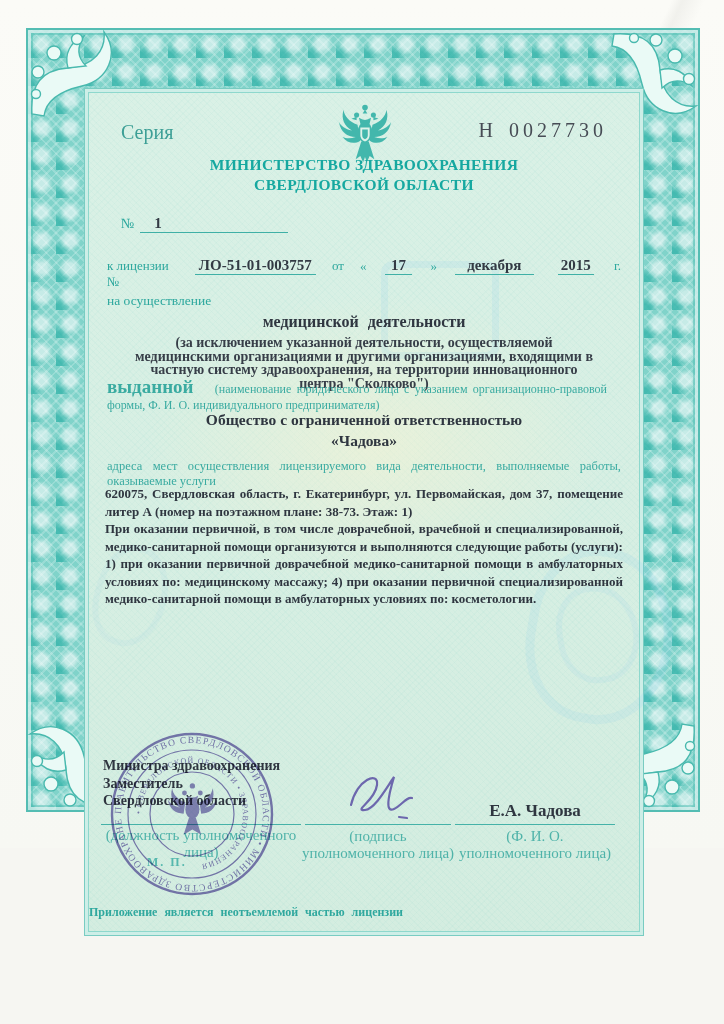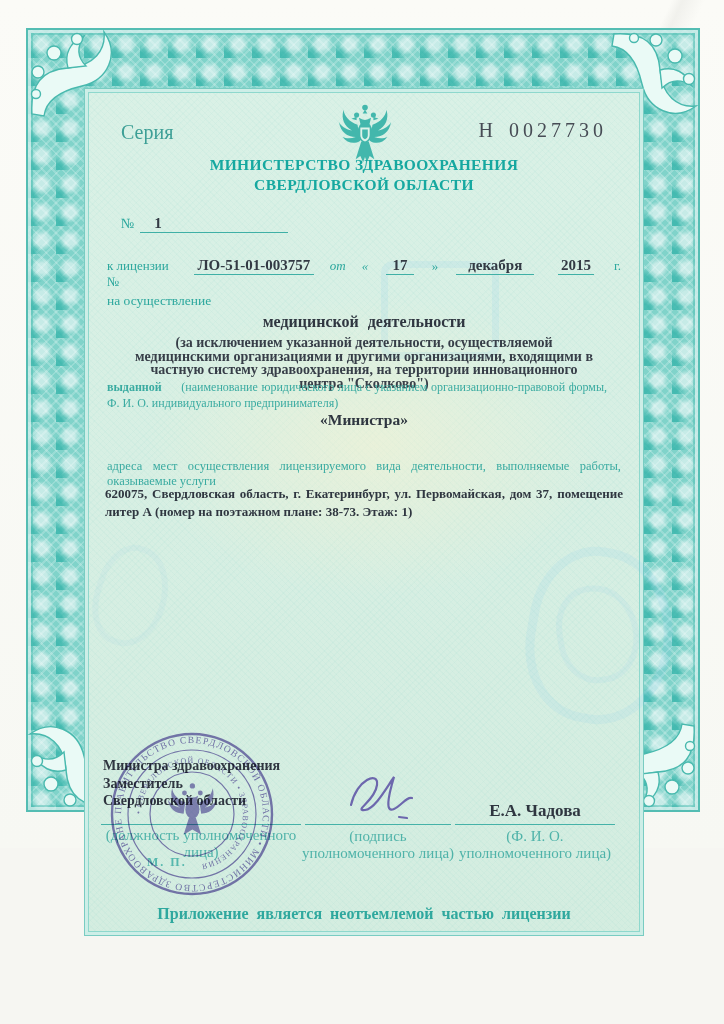--- a/index.html
+++ b/index.html
@@ -65,29 +65,29 @@
   .prilozhenie .no{font-size:14px;color:#2ba79d;margin-left:14px;}
   .prilozhenie .val{width:134px;margin-left:6px;border-bottom:1.5px solid #3fb0a6;
     font-weight:bold;font-size:15px;color:#333a44;padding-left:14px;}
   .lic-row{left:18px;top:164px;width:514px;display:flex;align-items:baseline;font-size:13px;gap:16px;}
   .lic-row .fill{border-bottom:1.5px solid #3fb0a6;text-align:center;font-weight:bold;
     font-size:15px;color:#333a44;}
   .lic-row .w-num{width:148px;margin-left:8px;}
   .lic-row .w-day{width:34px;margin:0 2px;}
   .lic-row .w-month{width:96px;margin:0 2px;}
   .lic-row .w-year{width:44px;margin-left:6px;margin-right:4px;}
-  .lic-row .gap{margin-left:0;font-style:italic;}
+  .lic-row .gap{margin-left:0;}
   .intro{left:18px;top:200px;font-size:13.5px;color:#2ba79d;}
   .act-title{left:0;top:220px;width:100%;text-align:center;font-weight:bold;
     font-size:16px;color:#2f3640;word-spacing:5px;}
   .act-sub{left:40px;top:243px;width:470px;text-align:center;font-weight:bold;
     font-size:14px;line-height:13.5px;color:#373e48;}
   .issued{left:18px;top:286px;width:500px;font-size:12px;line-height:16px;
     color:#3aaba1;text-align:justify;}
-  .issued .lbl{font-weight:bold;font-size:12px;margin-right:16px;}
+  .issued .lbl{font-weight:bold;font-size:19px;margin-right:16px;}
   .org{left:0;top:316px;width:100%;text-align:center;font-weight:bold;
     font-size:15.5px;line-height:21px;color:#2f3640;}
   .addr-cap{left:18px;top:366px;width:514px;font-size:12.5px;line-height:14.5px;
     color:#3aaba1;text-align:justify;}
   .body-text{left:16px;top:392px;width:518px;font-weight:bold;font-size:13px;
     line-height:17.5px;color:#2f3640;text-align:justify;}
   .body-text p{margin:0;}
   
   .sig-pos{left:14px;top:664px;width:240px;font-weight:bold;font-size:14px;
     line-height:17.5px;color:#2f3640;}
@@ -98,22 +98,22 @@
   .ln-mid{left:216px;top:731px;width:146px;}
   .ln-right{left:366px;top:731px;width:160px;}
   .sig-mid-cap{left:204px;top:735px;width:170px;}
   .sig-name{left:366px;top:708px;width:160px;text-align:center;font-weight:bold;
     font-size:17px;color:#2f3640;}
   .sig-name-cap{left:362px;top:735px;width:168px;font-family:Liberation Serif, serif;}
   .autograph{left:248px;top:672px;width:100px;height:58px;}
   .seal-mark{left:58px;top:762px;font-weight:bold;font-size:12px;letter-spacing:2px;
     color:#3fafa5;opacity:.85;}
   .stamp{left:16px;top:634px;width:174px;height:174px;opacity:.82;mix-blend-mode:multiply;}
-  .footer-note{left:0;top:812px;width:100%;text-align:center;font-weight:bold;
-    font-size:16px;color:#2fa89e;word-spacing:4px;}
+  .footer-note{left:0;top:812px;width:100%;text-align:left;font-weight:bold;
+    font-size:12px;color:#2fa89e;word-spacing:4px;}
 </style>
 </head>
 <body>
 
 <div class="sheet">
 
   <div class="border-band">
     <div class="corner tl">
       <svg viewBox="0 0 92 92">
         <g stroke="#49b9ae" stroke-width="1.4" fill="#eafaf6">
@@ -221,27 +221,30 @@
     <div class="intro">на осуществление</div>
     <div class="act-title">медицинской  деятельности</div>
     <div class="act-sub">(за исключением указанной деятельности, осуществляемой медицинскими организациями и другими организациями, входящими в частную систему здравоохранения, на территории инновационного центра "Сколково")</div>
 
     <div class="issued">
       <span class="lbl">выданной</span>
       <span>(наименование юридического лица с указанием организационно-правовой формы, Ф. И. О. индивидуального предпринимателя)</span>
     </div>
 
     <div class="org">
-      <div>«Министра»</div>
+      <div>Общество с ограниченной ответственностью</div>
+      <div>«Чадова»</div>
     </div>
 
     <div class="addr-cap">адреса мест осуществления лицензируемого вида деятельности, выполняемые работы, оказываемые услуги</div>
 
     <div class="body-text">
       <p>620075, Свердловская область, г. Екатеринбург, ул. Первомайская, дом 37, помещение литер А (номер на поэтажном плане: 38-73. Этаж: 1)</p>
+      <p>При оказании первичной, в том числе доврачебной, врачебной и специализированной, медико-санитарной помощи организуются и выполняются следующие работы (услуги):</p>
+      <p>1) при оказании первичной доврачебной медико-санитарной помощи в амбулаторных условиях по: медицинскому массажу; 4) при оказании первичной специализированной медико-санитарной помощи в амбулаторных условиях по: косметологии.</p>
     </div>
 
     <div class="sig-pos">
       <div>Министра  здравоохранения</div>
       <div>Заместитель</div>
       <div>Свердловской области</div>
     </div>
     <div class="line ln-left"></div>
     <div class="cap sig-pos-cap">(должность уполномоченного лица)</div>
 

